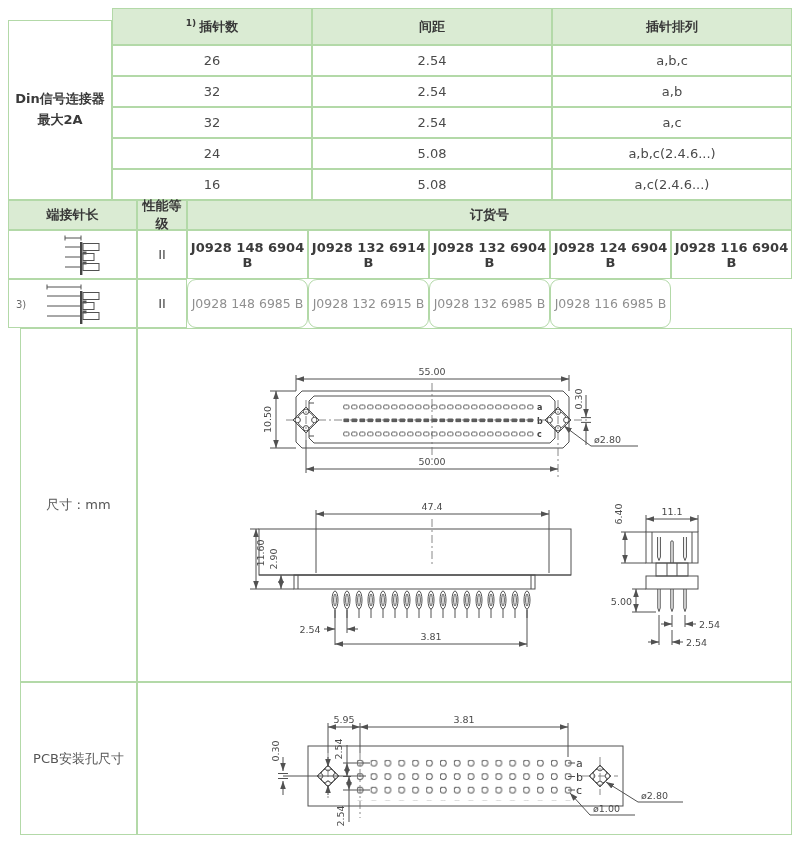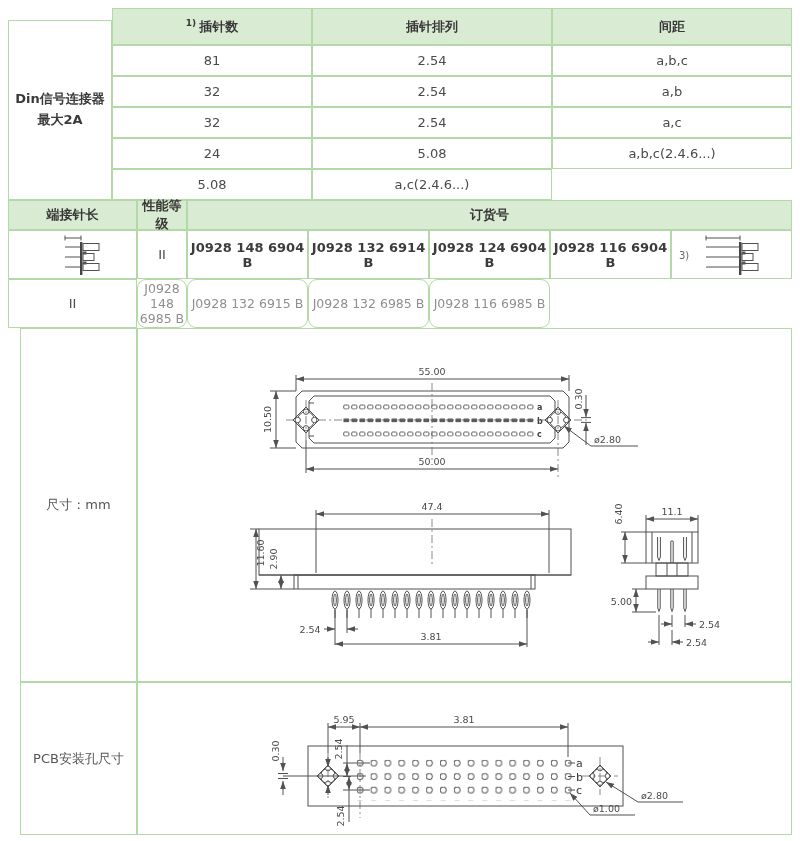--- a/index.html
+++ b/index.html
@@ -41,39 +41,40 @@
 
   <div class="grid t1">
     <div class="cell t1-label">
       <span>Din信号连接器</span>
       <span>最大2A</span>
     </div>
     <div class="cell hd">
       <span class="sup">1)</span>
       <span>插针数</span>
     </div>
+    <div class="cell hd">间距</div>
     <div class="cell hd">插针排列</div>
-    <div class="cell hd">间距</div>
-
-    <div class="cell">81</div>
+
+    <div class="cell">26</div>
     <div class="cell">2.54</div>
     <div class="cell">a,b,c</div>
 
     <div class="cell">32</div>
     <div class="cell">2.54</div>
     <div class="cell">a,b</div>
 
     <div class="cell">32</div>
     <div class="cell">2.54</div>
     <div class="cell">a,c</div>
 
     <div class="cell">24</div>
     <div class="cell">5.08</div>
     <div class="cell">a,b,c(2.4.6...)</div>
 
+    <div class="cell">16</div>
     <div class="cell">5.08</div>
     <div class="cell">a,c(2.4.6...)</div>
   </div>
 
   <div class="grid t2">
     <div class="cell hd">端接针长</div>
     <div class="cell hd">性能等级</div>
     <div class="cell hd" style="grid-column:3/span 5;">订货号</div>
 
     <div class="cell iconcell">
@@ -89,20 +90,21 @@
         <rect class="ln" x="42" y="10.5" width="16" height="7"></rect>
         <rect class="ln" x="42" y="20.5" width="11" height="7"></rect>
         <rect class="ln" x="42" y="30.5" width="16" height="7"></rect>
         <rect x="41.5" y="18.5" width="4" height="3" fill="#555"></rect>
         <rect x="41.5" y="28.5" width="4" height="3" fill="#555"></rect>
       </svg>
     </div>
     <div class="cell">II</div>
     <div class="cell ord1">J0928 148 6904 B</div>
     <div class="cell ord1">J0928 132 6914 B</div>
+    <div class="cell ord1">J0928 132 6904 B</div>
     <div class="cell ord1">J0928 124 6904 B</div>
     <div class="cell ord1">J0928 116 6904 B</div>
 
     <div class="cell iconcell">
       <span class="note">3)</span>
       <svg width="64" height="44" viewBox="0 0 64 44">
         <line class="ln" x1="6" y1="5" x2="40" y2="5" stroke-width=".8"></line>
         <line class="ln" x1="6" y1="2.5" x2="6" y2="7.5" stroke-width=".8"></line>
         <line class="ln" x1="40" y1="2.5" x2="40" y2="7.5" stroke-width=".8"></line>
         <rect x="39" y="9" width="2.4" height="33" fill="#444"></rect>

